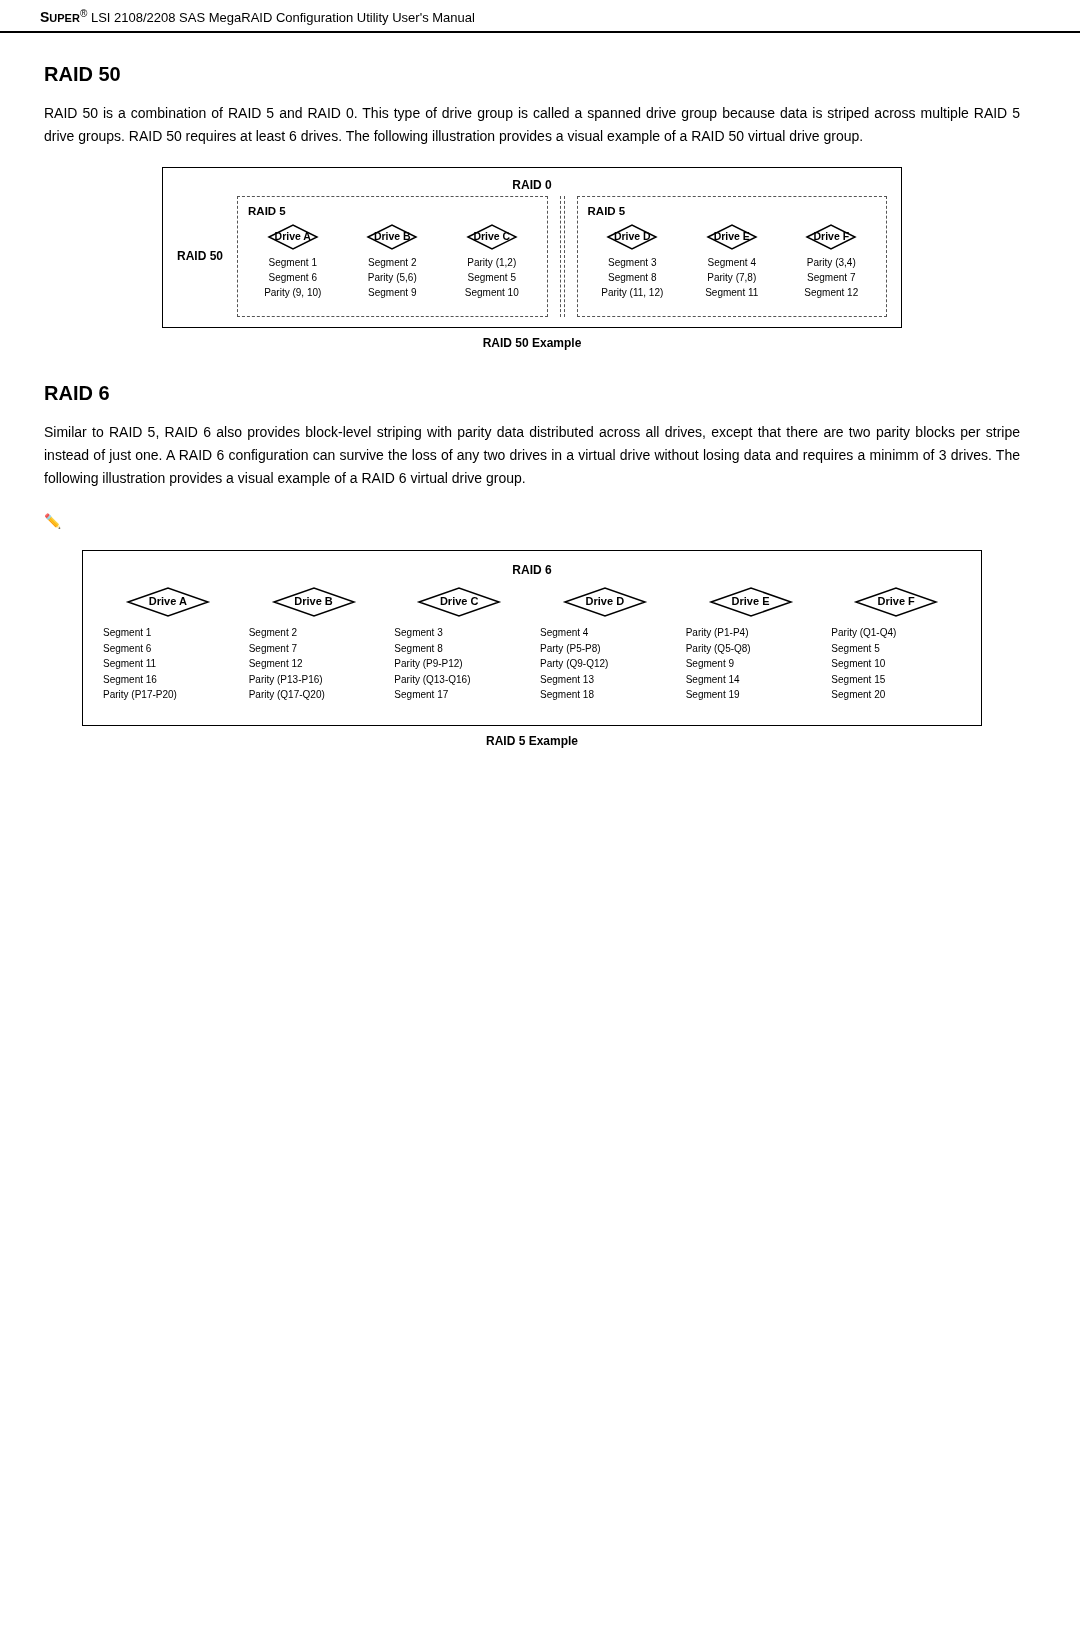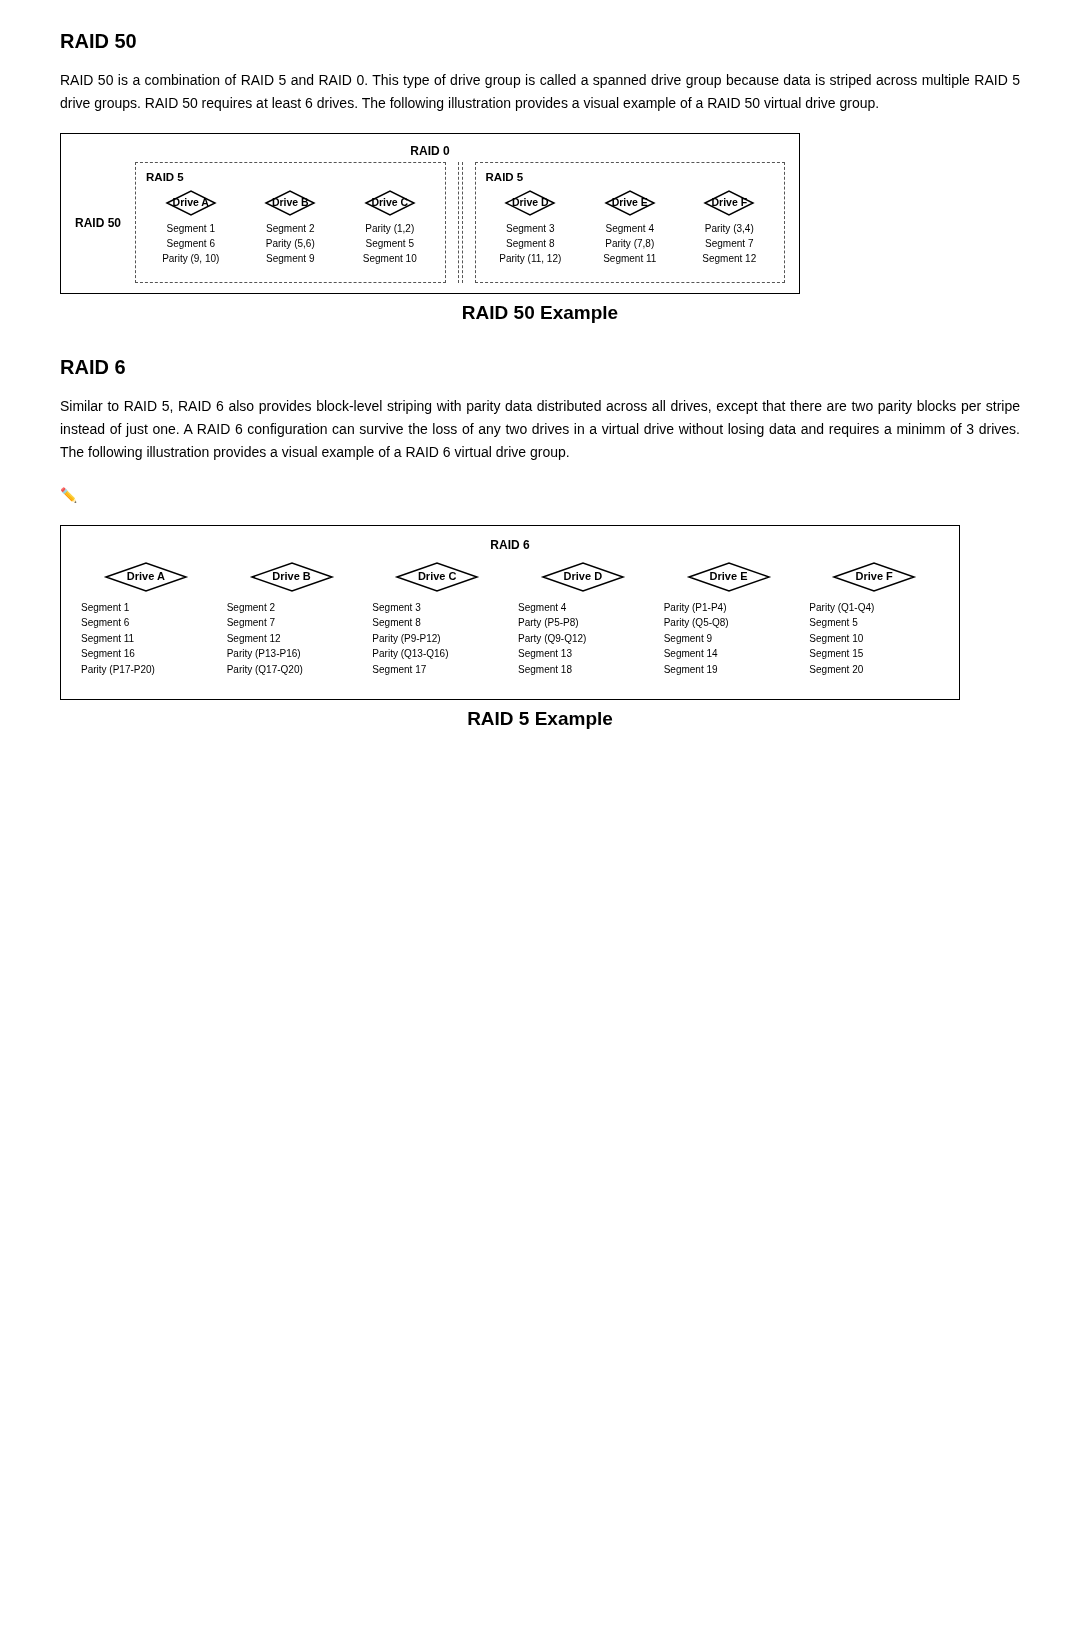--- a/index.html
+++ b/index.html
@@ -29,42 +29,43 @@
     .header-brand .super {
       font-variant: small-caps;
       font-weight: bold;
       font-size: 14px;
     }
     .header-brand .reg {
       font-size: 10px;
       vertical-align: super;
     }
     .content {
-      padding: 30px 60px 40px 60px;
+      padding: 30px 60px 40px 44px;
       flex: 1;
     }
     .section-title {
       font-size: 20px;
       font-weight: bold;
       margin-bottom: 16px;
     }
     .section-body {
       font-size: 14px;
       line-height: 1.65;
       margin-bottom: 18px;
       text-align: justify;
     }
     .diagram-container {
       margin: 18px auto 8px auto;
       display: flex;
       flex-direction: column;
+      align-items: center;
     }
     .diagram-caption {
       font-weight: bold;
-      font-size: 19px;
+      font-size: 12px;
       margin-top: 8px;
       margin-bottom: 24px;
       text-align: center;
     }
     
     .raid50-outer {
       border: 1.5px solid #000;
       padding: 10px 14px 10px 14px;
       position: relative;
       width: 740px;
@@ -206,20 +207,26 @@
       padding: 10px;
       font-size: 13px;
       margin-top: auto;
     }
   </style>
 </head>
 <body>
 
 <div class="page">
 
+  <div class="header">
+    <span class="header-brand">
+      <span class="super">S<span style="font-size:11px">UPER</span></span><span class="reg">®</span>
+    </span>
+    <span>LSI 2108/2208 SAS MegaRAID Configuration Utility User's Manual</span>
+  </div>
 
   <div class="content">
 
     <div>
       <div class="section-title">RAID 50</div>
       <p class="section-body">RAID 50 is a combination of RAID 5 and RAID 0. This type of drive group is called a spanned drive group because data is striped across multiple RAID 5 drive groups. RAID 50 requires at least 6 drives. The following illustration provides a visual example of a RAID 50 virtual drive group.</p>
 
       <div class="diagram-container">
         <div class="raid50-outer">
           <div class="raid50-label-top">RAID 0</div>

